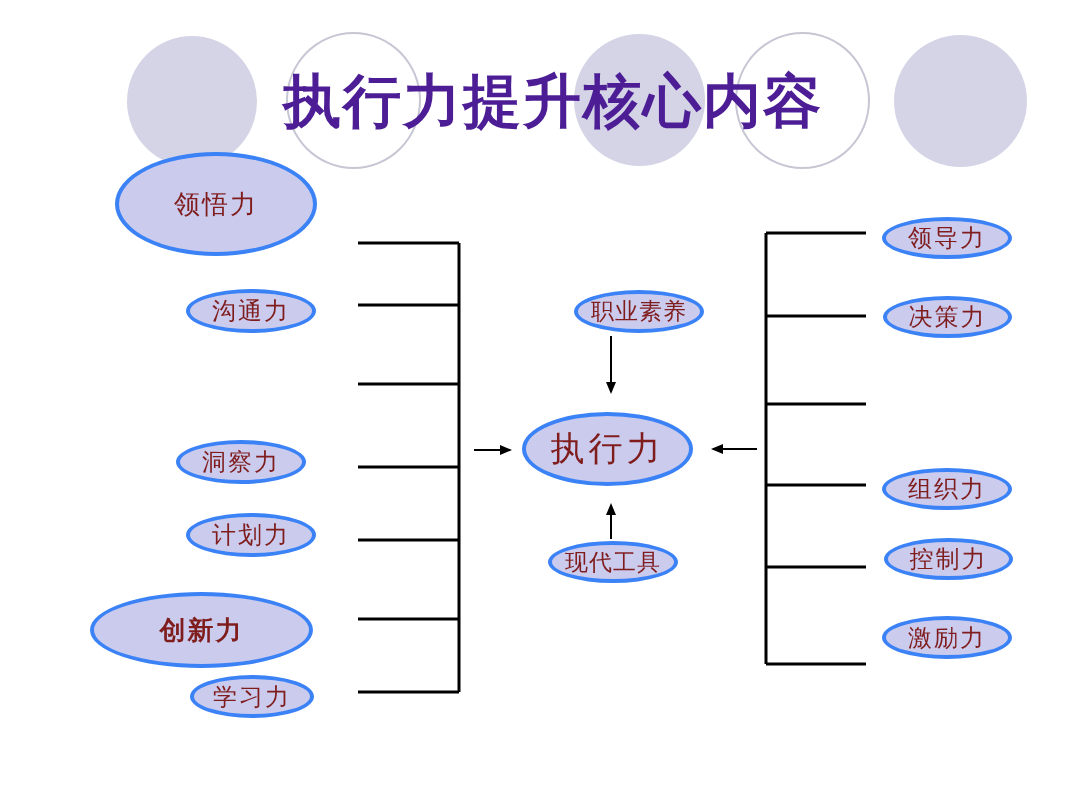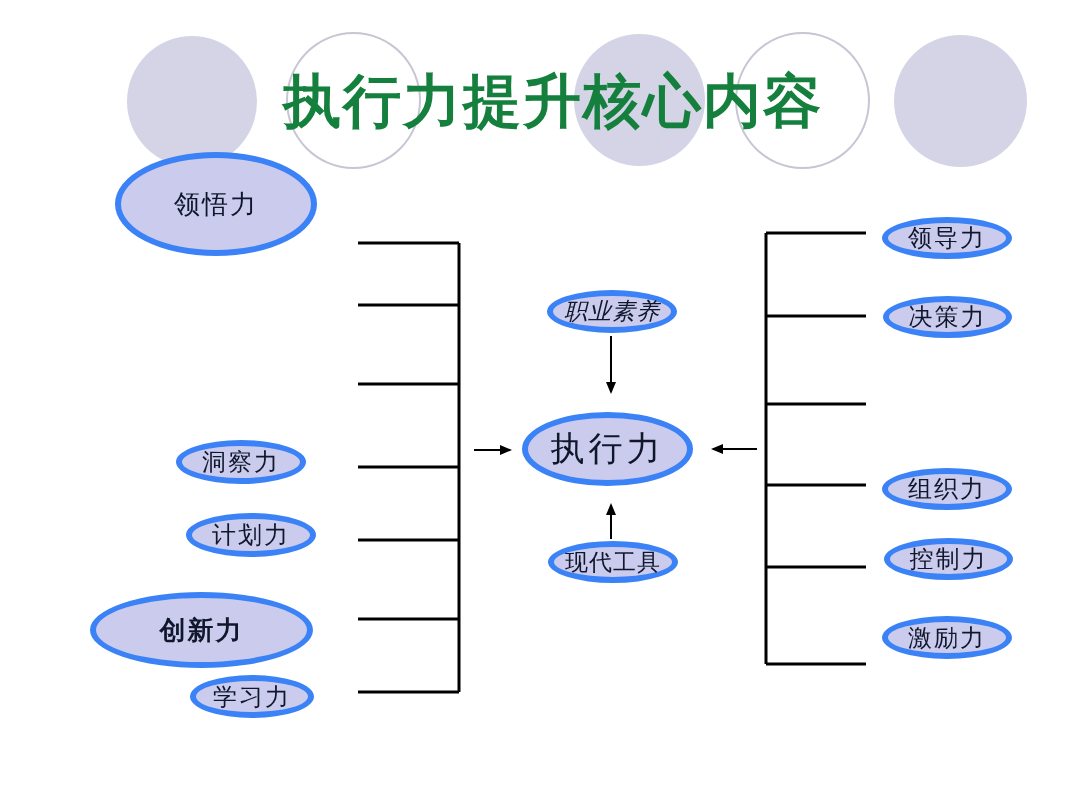--- a/index.html
+++ b/index.html
@@ -11,31 +11,31 @@
     font-family:"Liberation Serif","DejaVu Serif",serif;
   }
   
   .deco{position:absolute;border-radius:50%;}
   .deco-fill{background:#d4d4e6;}
   .deco-ring{background:#ffffff;border:2px solid #c6c6d4;}
   
   .title{
     position:absolute;left:283px;top:66px;
     font-size:58px;line-height:72px;font-weight:bold;
-    color:#15803d;letter-spacing:2px;white-space:nowrap;
+    color:#4c1d95;letter-spacing:2px;white-space:nowrap;
     z-index:3;margin:0;
   }
   
   .wires{position:absolute;left:0;top:0;z-index:1;}
   
   .node{
     position:absolute;z-index:2;
-    background:#cbcbee;border:6px solid #3b82f6;border-radius:50%;
+    background:#cbcbee;border:4px solid #3b82f6;border-radius:50%;
     display:flex;align-items:center;justify-content:center;
-    color:#0f172a;font-size:24px;letter-spacing:2px;
+    color:#7f1d1d;font-size:24px;letter-spacing:2px;
     box-sizing:border-box;white-space:nowrap;
   }
   .node.big{font-size:26px;}
   .node.bold{font-weight:bold;}
   .node.center-node{font-size:34px;letter-spacing:4px;}
   .node.small-font{font-size:23px;letter-spacing:1px;}
 </style>
 </head>
 <body>
 
@@ -73,26 +73,27 @@
              M766 567 H866
              M766 664 H866" stroke="#000000" stroke-width="3" fill="none"></path>
 
     <line x1="474" y1="450" x2="510" y2="450" stroke="#000000" stroke-width="2" marker-end="url(#ah)"></line>
     <line x1="757" y1="449" x2="713" y2="449" stroke="#000000" stroke-width="2" marker-end="url(#ah)"></line>
     <line x1="611" y1="336" x2="611" y2="392" stroke="#000000" stroke-width="2" marker-end="url(#ah)"></line>
     <line x1="611" y1="539" x2="611" y2="505" stroke="#000000" stroke-width="2" marker-end="url(#ah)"></line>
   </svg>
 
   <div class="node big" style="left:115px;top:152px;width:202px;height:104px;">领悟力</div>
+  <div class="node" style="left:186px;top:289px;width:130px;height:44px;">沟通力</div>
   <div class="node" style="left:176px;top:440px;width:130px;height:44px;">洞察力</div>
   <div class="node" style="left:186px;top:513px;width:130px;height:44px;">计划力</div>
   <div class="node" style="left:190px;top:675px;width:124px;height:43px;">学习力</div>
   <div class="node big bold" style="left:90px;top:592px;width:223px;height:76px;">创新力</div>
 
-  <div class="node small-font" style="left:547px;top:290px;width:130px;height:43px;font-style:italic;">职业素养</div>
+  <div class="node small-font" style="left:574px;top:290px;width:130px;height:43px;">职业素养</div>
   <div class="node small-font" style="left:548px;top:541px;width:130px;height:42px;">现代工具</div>
   <div class="node center-node" style="left:522px;top:412px;width:171px;height:74px;">执行力</div>
 
   <div class="node" style="left:882px;top:217px;width:130px;height:42px;text-align:center;">领导力</div>
   <div class="node" style="left:883px;top:296px;width:129px;height:42px;">决策力</div>
   <div class="node" style="left:882px;top:468px;width:130px;height:42px;">组织力</div>
   <div class="node" style="left:884px;top:538px;width:129px;height:42px;">控制力</div>
   <div class="node" style="left:882px;top:616px;width:130px;height:43px;font-family:Liberation Mono, monospace;">激励力</div>
 
 </div>

